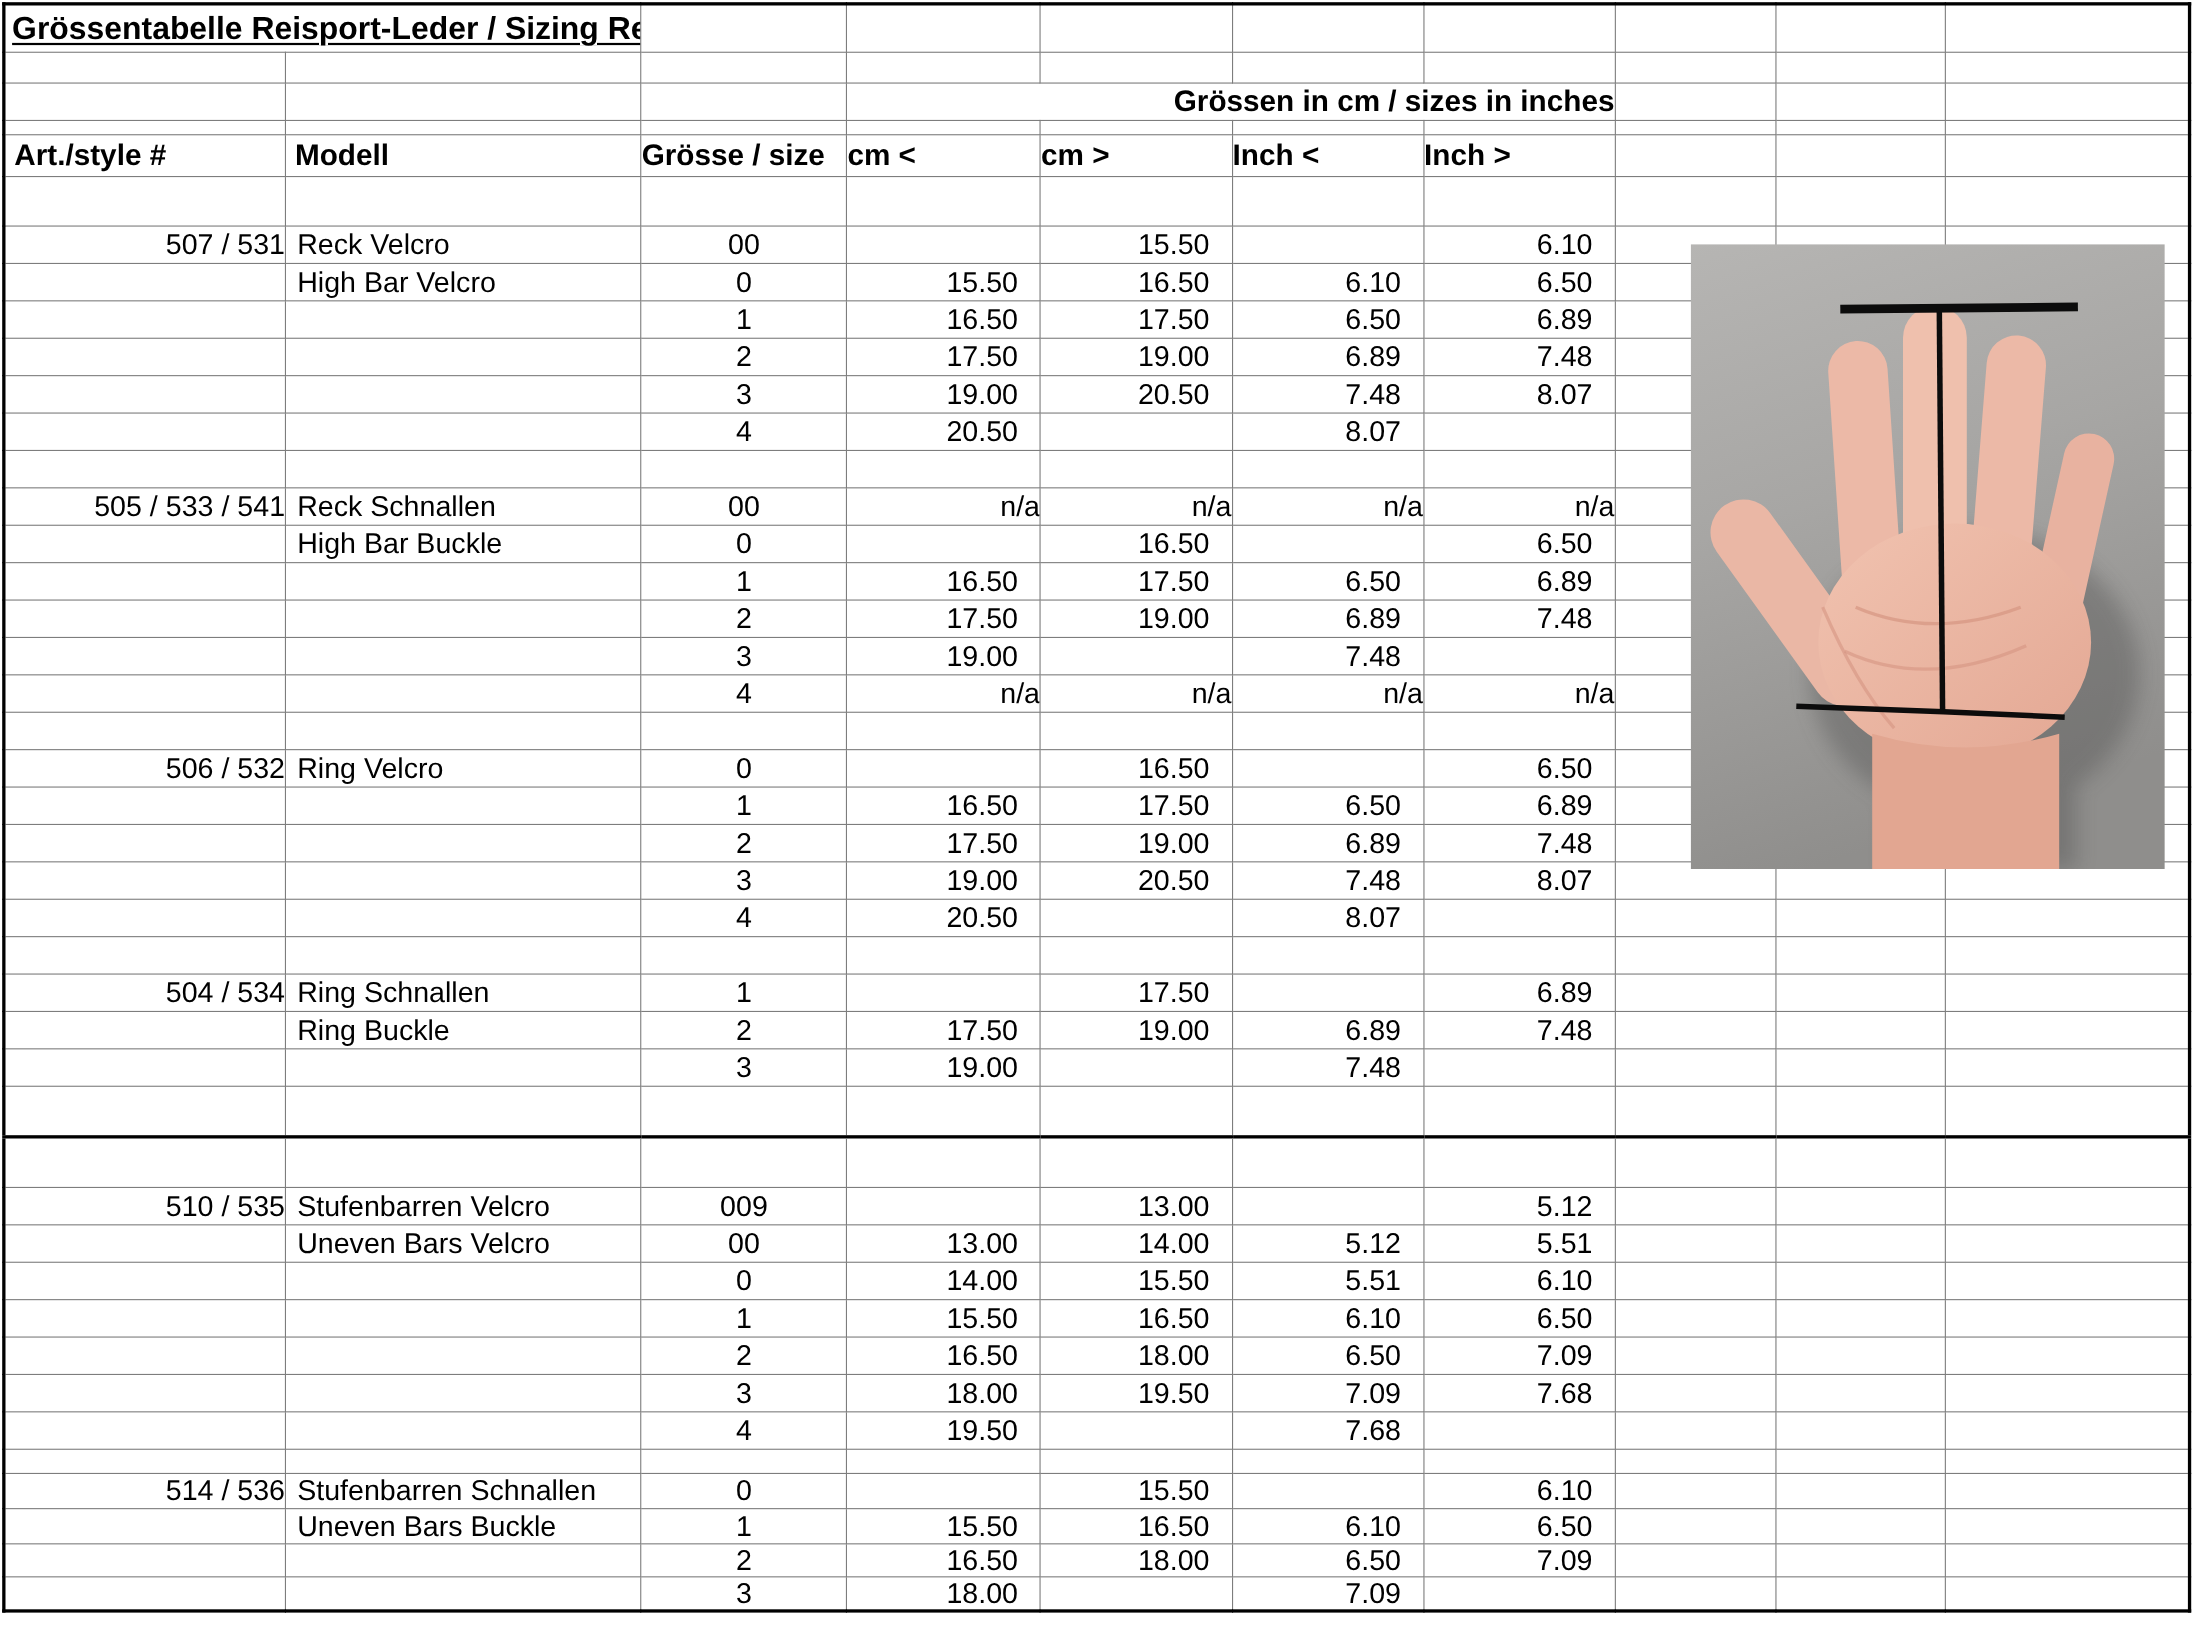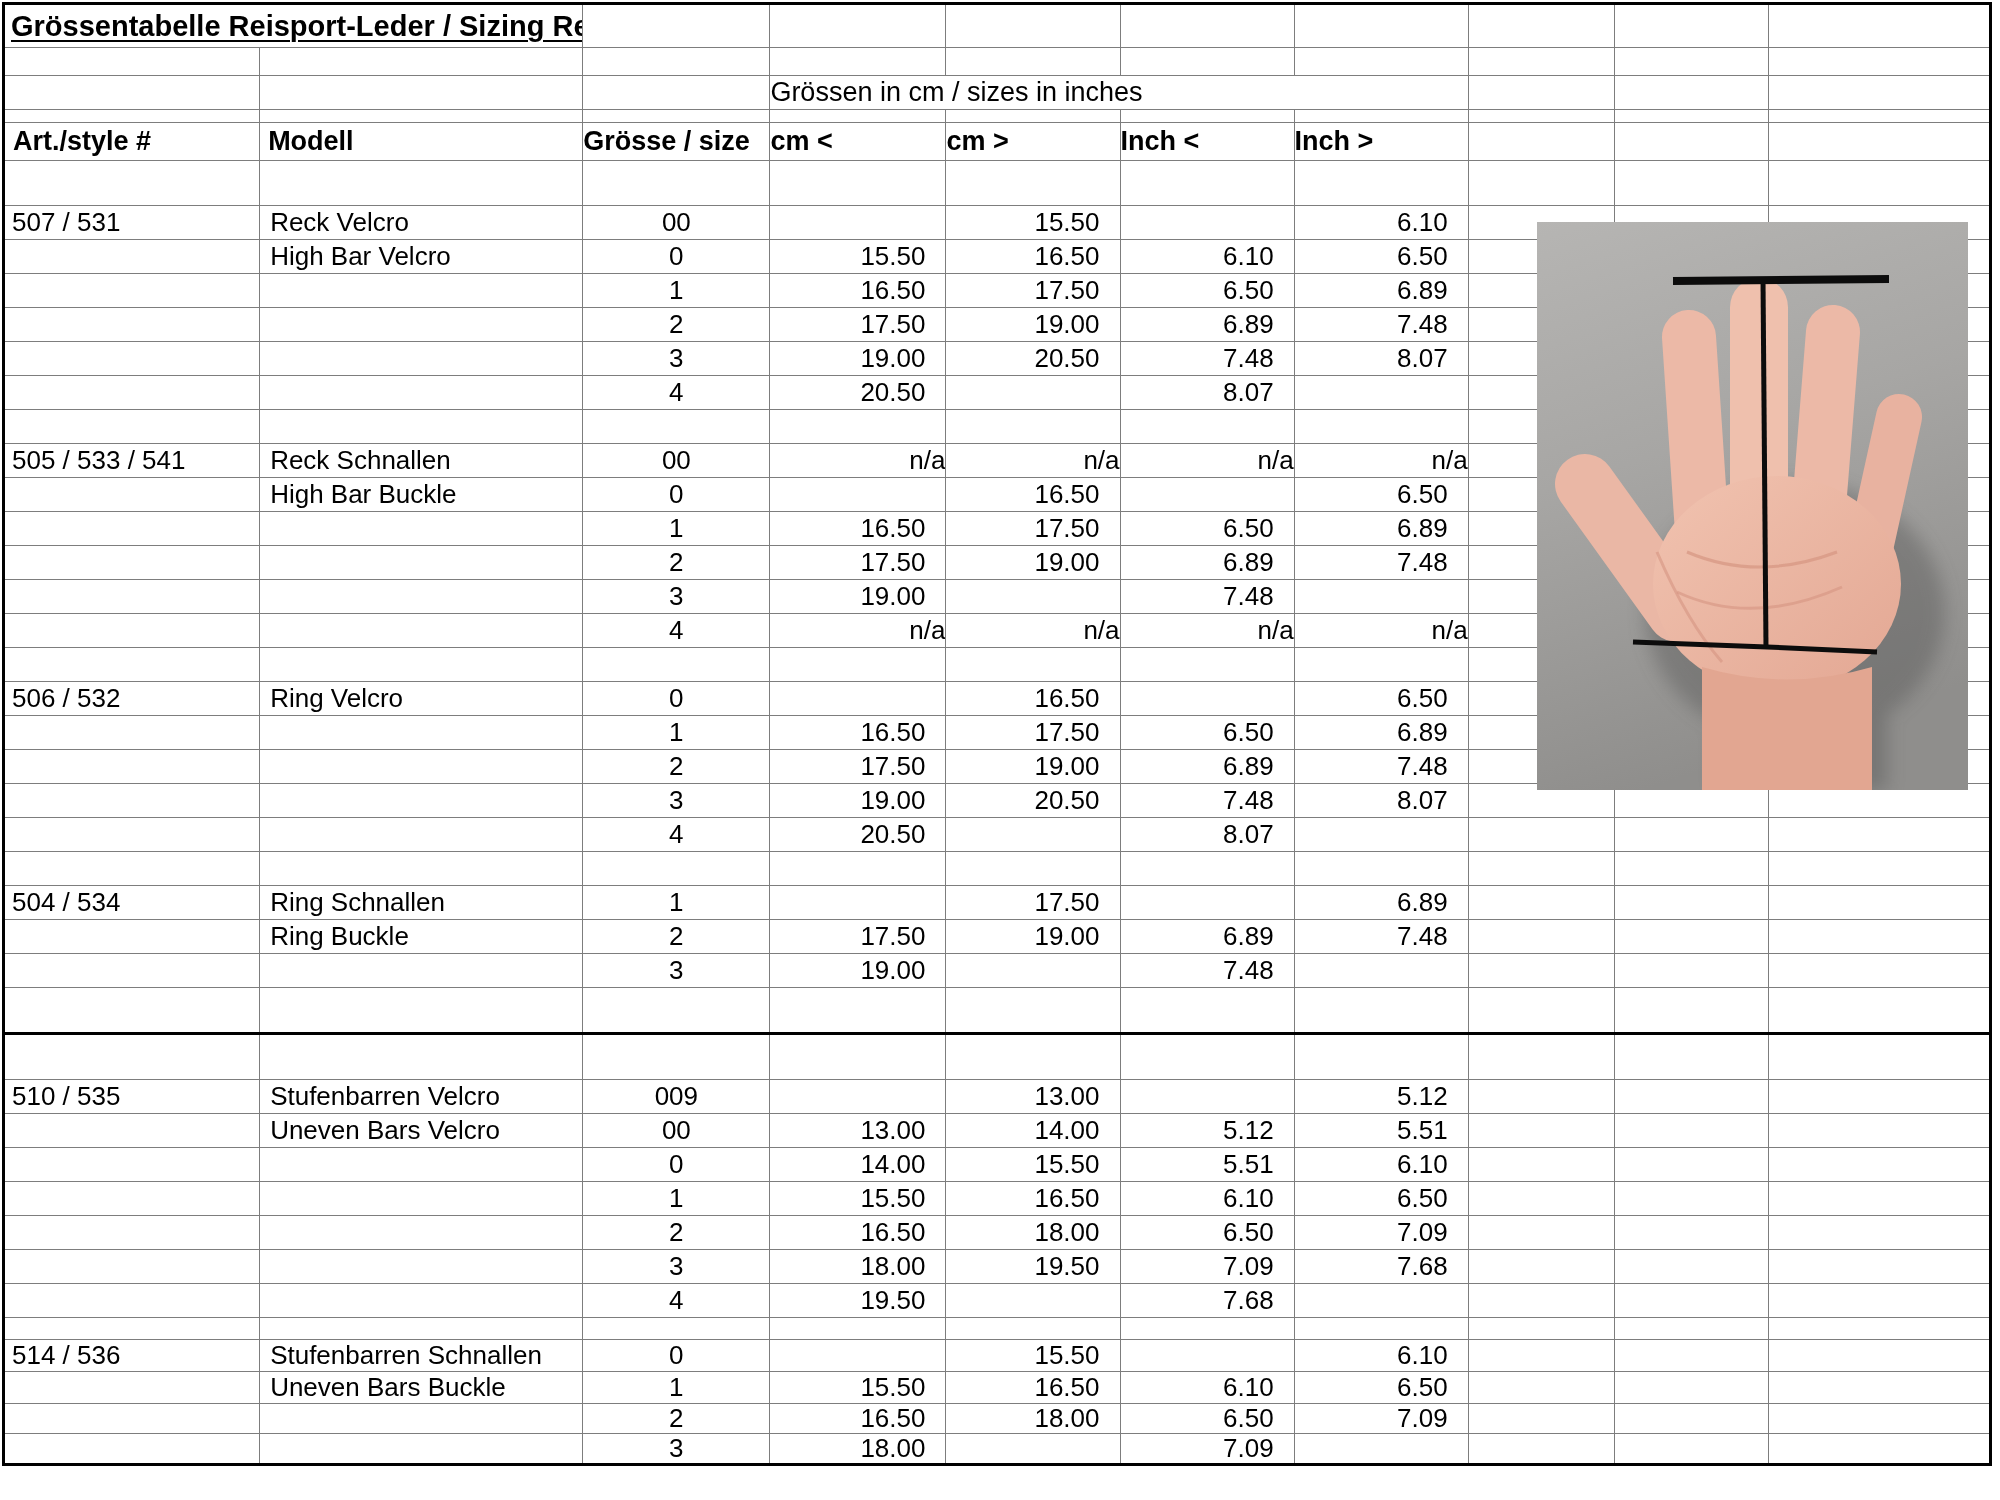--- a/index.html
+++ b/index.html
@@ -5,26 +5,26 @@
   html,body{margin:0;padding:0;background:#ffffff;width:2000px;height:1500px;
     font-family:"Liberation Sans",sans-serif;color:#000;}
   #sheet{position:absolute;left:2px;top:2px;}
   table{border-collapse:collapse;table-layout:fixed;width:1990px;
     border:3px solid #000;}
   td{border:1px solid #7d7d7d;padding:0;font-size:26px;line-height:1.05;
     vertical-align:middle;white-space:nowrap;overflow:hidden;}
   
   .title-cell{font-size:29px;font-weight:bold;padding-left:6px;}
   .title-cell span{text-decoration:underline;text-decoration-thickness:2px;text-underline-offset:4px;}
-  .merge-head{font-size:27px;font-weight:normal;text-align:left;}
+  .merge-head{font-size:27px;font-weight:bold;text-align:right;}
   .col-head{font-size:27px;font-weight:bold;}
   .al{ text-align:left;padding-left:8px;}
   .ac{ }
   
-  .c-style{text-align:left;padding-left:7px;}
+  .c-style{text-align:right;padding-left:7px;}
   .c-model{text-align:left;padding-left:10px;}
   .c-size{text-align:center;margin-top:24px;}
   .c-num{text-align:right;padding-right:20px;}
   .c-na{text-align:right;}
   tr.thick-top td{border-top:3px solid #000;}
   
   #hand-photo{position:absolute;left:1537px;top:222px;width:431px;height:568px;z-index:5;}
   #hand-photo svg{display:block;width:100%;height:100%;}
 </style>
 </head>

